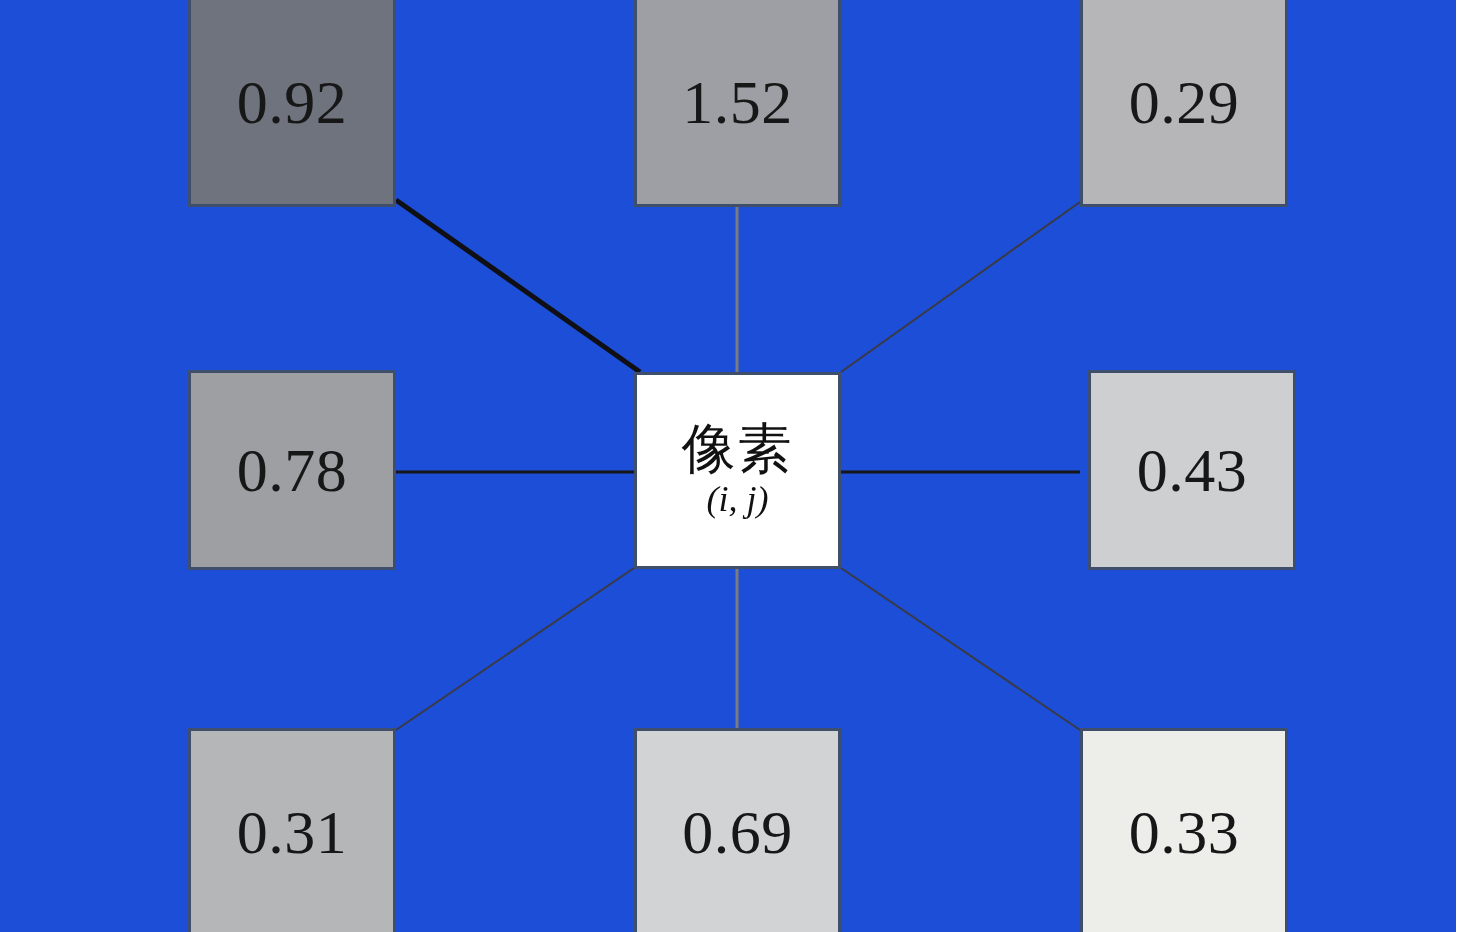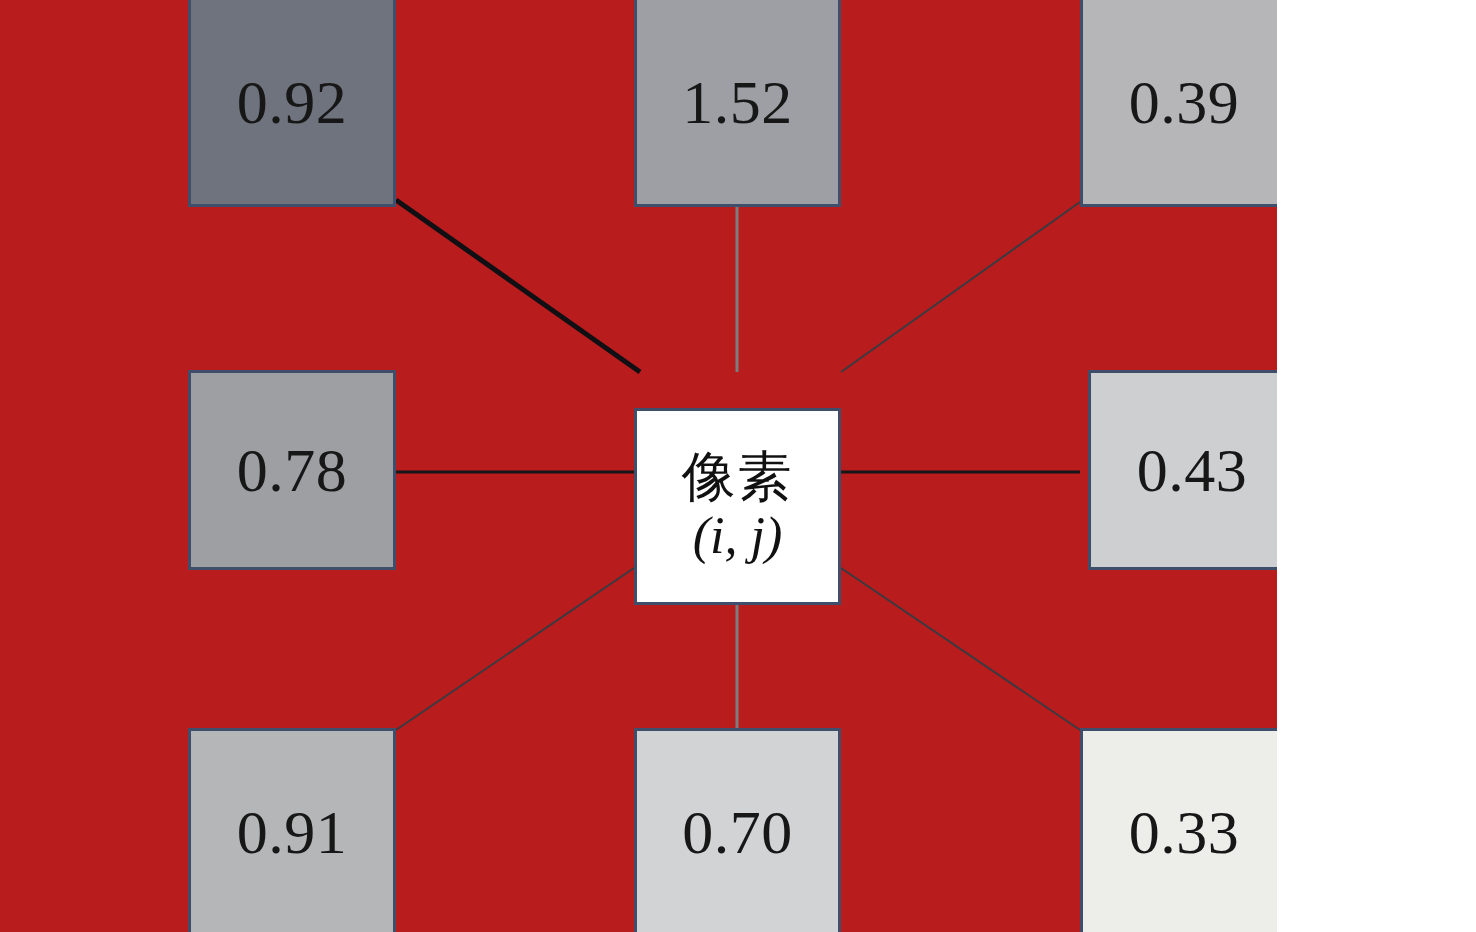--- a/index.html
+++ b/index.html
@@ -2,23 +2,23 @@
 <html><head>
 <meta charset="utf-8">
 <style>
   html, body {
     margin: 0;
     padding: 0;
     background: #ffffff;
   }
   #canvas {
     position: relative;
-    width: 1277px;
+    width: 1456px;
     height: 932px;
-    background: #b91c1c;
+    background: #1d4ed8;
     overflow: hidden;
     font-family: "Liberation Serif", "DejaVu Serif", serif;
   }
   #edges {
     position: absolute;
     left: 0; top: 0;
     width: 1476px;
     height: 932px;
   }
   .node {
@@ -34,33 +34,32 @@
     font-family: "Liberation Serif", "DejaVu Serif", serif;
     font-size: 62px;
     line-height: 1;
     color: #171717;
     letter-spacing: 0.5px;
   }
   .center-node {
     background: #ffffff;
     flex-direction: column;
     z-index: 3;
-    margin-top: 36px;
   }
   .center-line1 {
     font-family: "DejaVu Serif", "Liberation Serif", serif;
     font-size: 54px;
     line-height: 1.05;
     color: #111111;
     letter-spacing: 2px;
   }
   .center-line2 {
     font-family: "Liberation Serif", "DejaVu Serif", serif;
     font-style: italic;
-    font-size: 52px;
+    font-size: 36px;
     line-height: 1.1;
     color: #111111;
     margin-top: 2px;
   }
 </style>
 </head>
 <body>
 
 <div id="canvas">
 
@@ -79,37 +78,37 @@
 
   <div class="node" style="left: 188px; top: -3px; width: 208px; height: 210px; background: rgb(111, 115, 125); border-color: rgb(62, 78, 107);">
     <span class="node-value">0.92</span>
   </div>
 
   <div class="node" style="left: 634px; top: -3px; width: 207px; height: 210px; background: rgb(158, 159, 164); border-color: rgb(62, 78, 107);">
     <span class="node-value">1.52</span>
   </div>
 
   <div class="node" style="left: 1080px; top: -3px; width: 208px; height: 210px; background: rgb(182, 182, 184); border-color: rgb(62, 78, 107);">
-    <span class="node-value">0.39</span>
+    <span class="node-value">0.29</span>
   </div>
 
   <div class="node" style="left: 188px; top: 370px; width: 208px; height: 200px; background: rgb(158, 159, 163); border-color: rgb(62, 78, 107);">
     <span class="node-value">0.78</span>
   </div>
 
   <div class="node" style="left: 1088px; top: 370px; width: 208px; height: 200px; background: rgb(206, 207, 208); border-color: rgb(62, 78, 107);">
     <span class="node-value">0.43</span>
   </div>
 
   <div class="node" style="left: 188px; top: 728px; width: 208px; height: 207px; background: rgb(181, 182, 183); border-color: rgb(62, 78, 107);">
-    <span class="node-value">0.91</span>
+    <span class="node-value">0.31</span>
   </div>
 
   <div class="node" style="left: 634px; top: 728px; width: 207px; height: 207px; background: rgb(210, 211, 212); border-color: rgb(62, 78, 107);">
-    <span class="node-value">0.70</span>
+    <span class="node-value">0.69</span>
   </div>
 
   <div class="node" style="left: 1080px; top: 728px; width: 208px; height: 207px; background: rgb(237, 238, 234); border-color: rgb(62, 78, 107);">
     <span class="node-value">0.33</span>
   </div>
 
   <div class="node center-node" id="center-node" style="left: 634px; top: 372px; width: 207px; height: 197px; background: rgb(255, 255, 255); border-color: rgb(62, 78, 107);">
     <span class="center-line1">像素</span>
     <span class="center-line2">(i, j)</span>
   </div>

